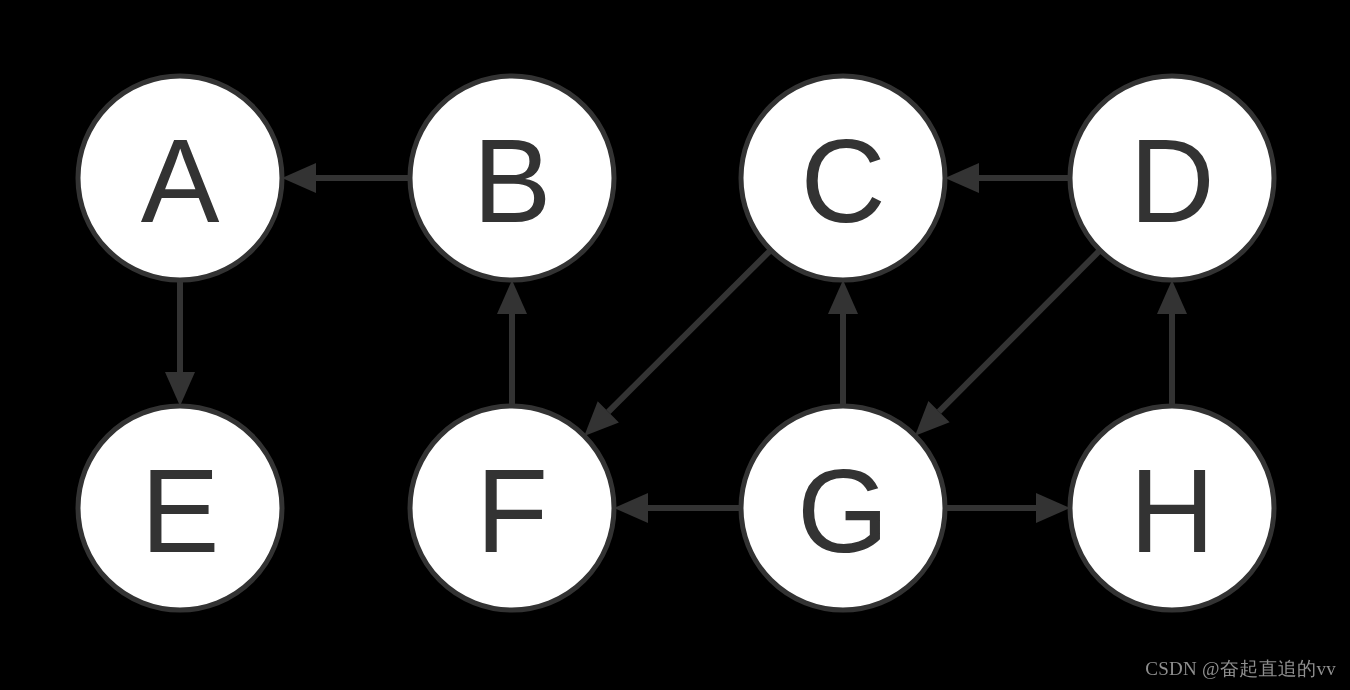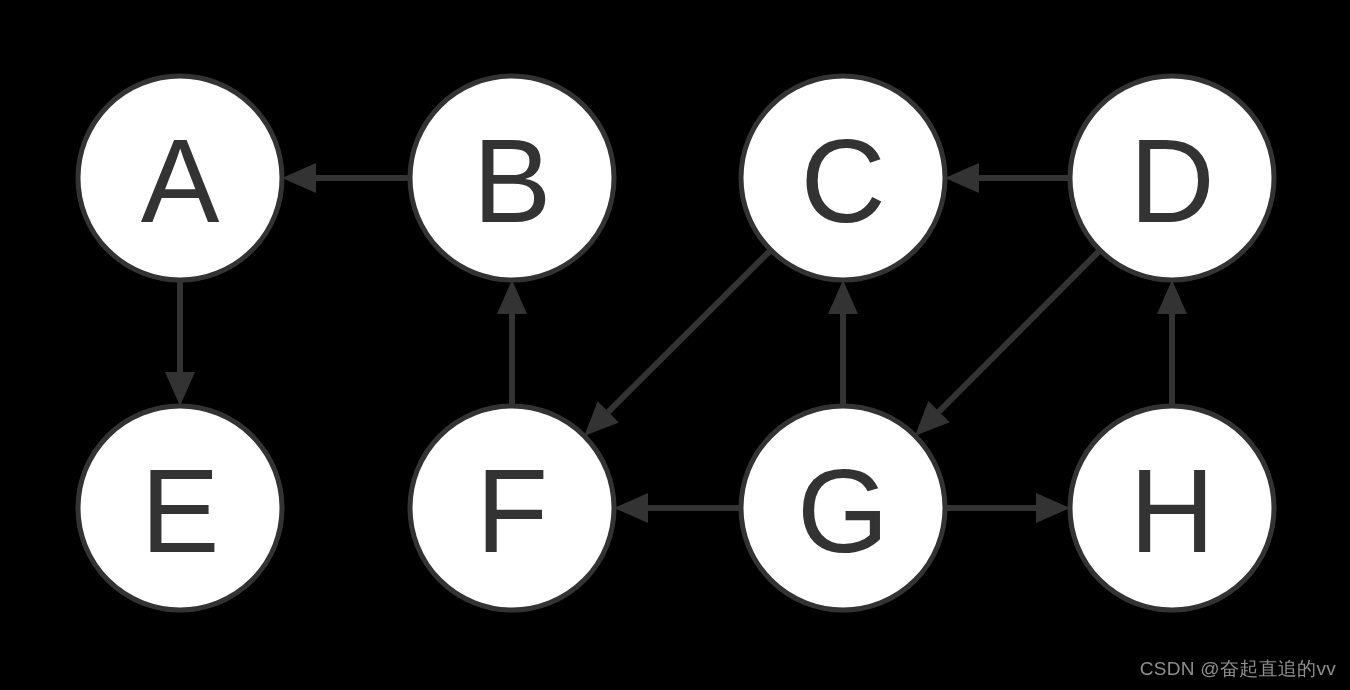--- a/index.html
+++ b/index.html
@@ -49,21 +49,21 @@
   }
   .graph-edge-head {
     fill: #333333;
     stroke: none;
   }
   .watermark-text {
     position: absolute;
     right: 14px;
     bottom: 8px;
     color: #8f8f8f;
-    font-family: Liberation Sans, sans-serif;
+    font-family: Liberation Serif, serif;
     font-size: 19px;
     letter-spacing: 0.3px;
     white-space: nowrap;
   }
 </style>
 </head>
 <body>
 
 <div id="diagram-root">
 

